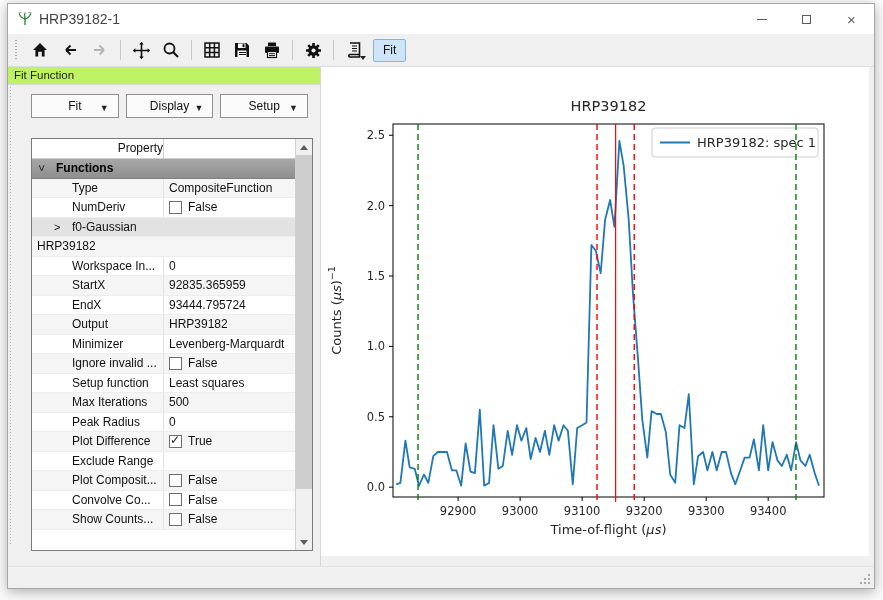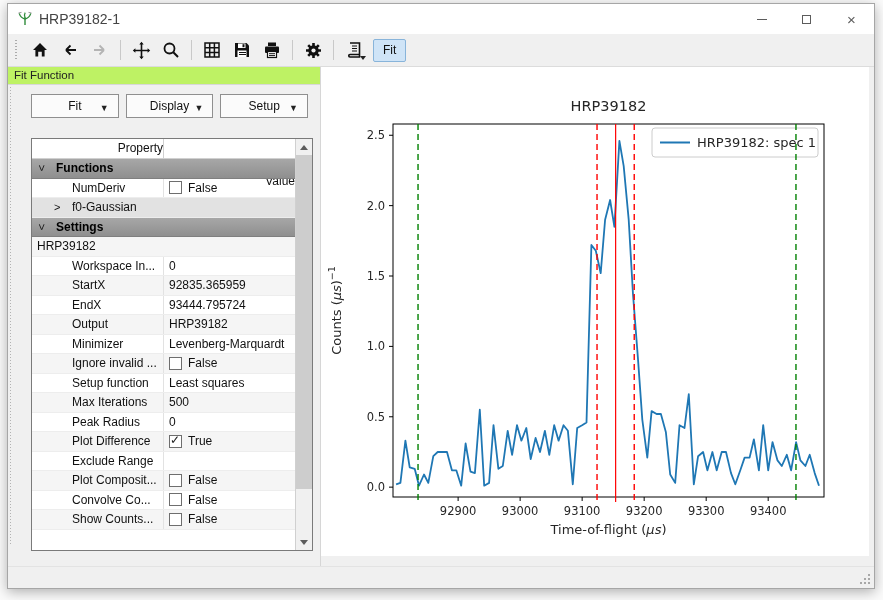--- a/index.html
+++ b/index.html
@@ -211,29 +211,30 @@
           <div class="pt-inner">
             <div class="pt-left">
               <div class="pt-head">
                 <div class="c1">Property</div>
                 <div class="c2">Value</div>
               </div>
               <div class="pt-rows" id="prop-rows">
                   <div class="prow section">
                     <div class="c1"><span class="chev down pos-section">&gt;</span>Functions</div>
                   </div>
+                  <div class="prow alt">
+                    <div class="c1">Type</div>
+                    <div class="c2">CompositeFunction</div>
+                  </div>
                   <div class="prow">
                     <div class="c1">NumDeriv</div>
                     <div class="c2"><span class="cbox"></span>False</div>
                   </div>
                   <div class="prow group">
                     <div class="c1"><span class="chev pos-group">&gt;</span>f0-Gaussian</div>
-                  </div>
-                  <div class="prow section">
-                    <div class="c1"><span class="chev down pos-section">&gt;</span>Settings</div>
                   </div>
                   <div class="prow alt">
                     <div class="c2">HRP39182</div>
                   </div>
                   <div class="prow">
                     <div class="c1">Workspace In...</div>
                     <div class="c2">0</div>
                   </div>
                   <div class="prow alt">
                     <div class="c1">StartX</div>

